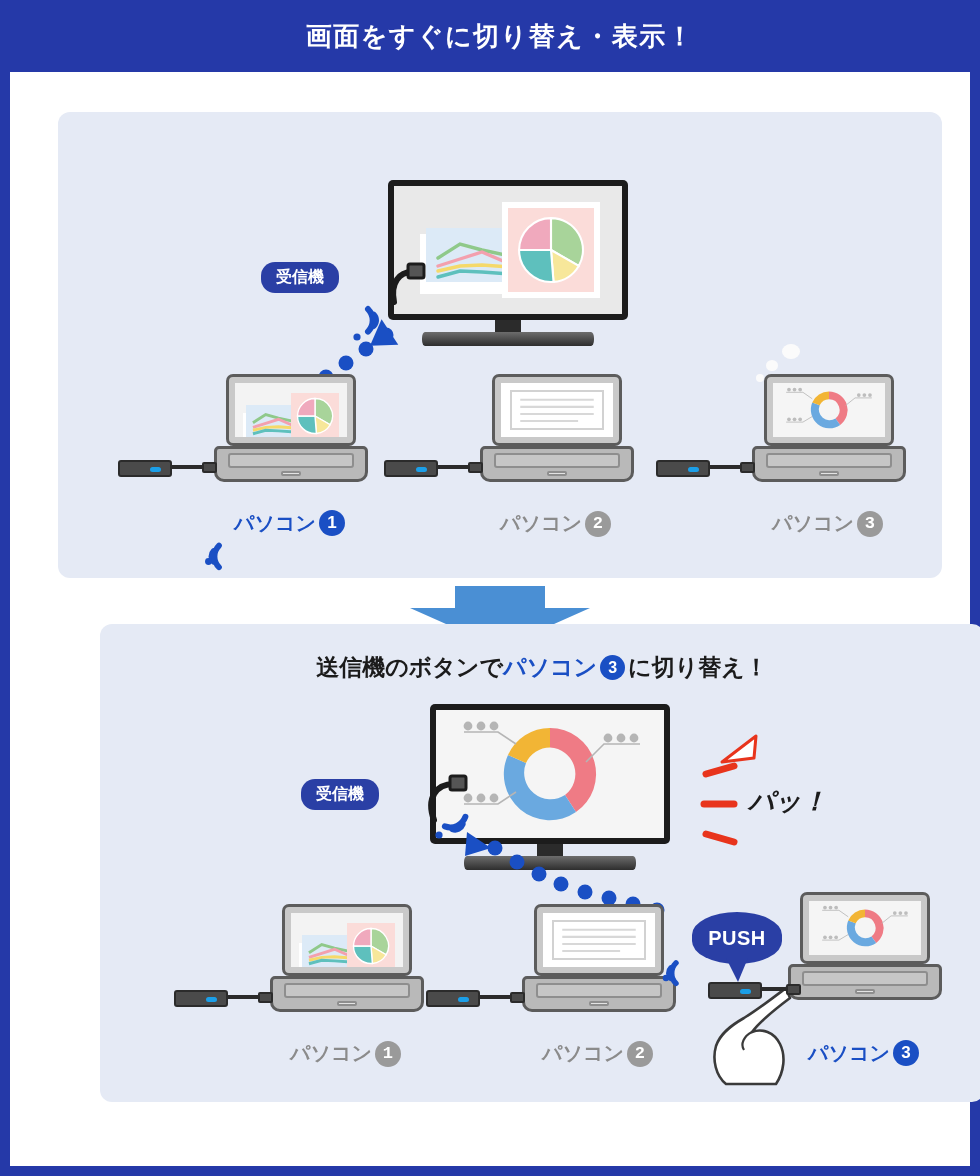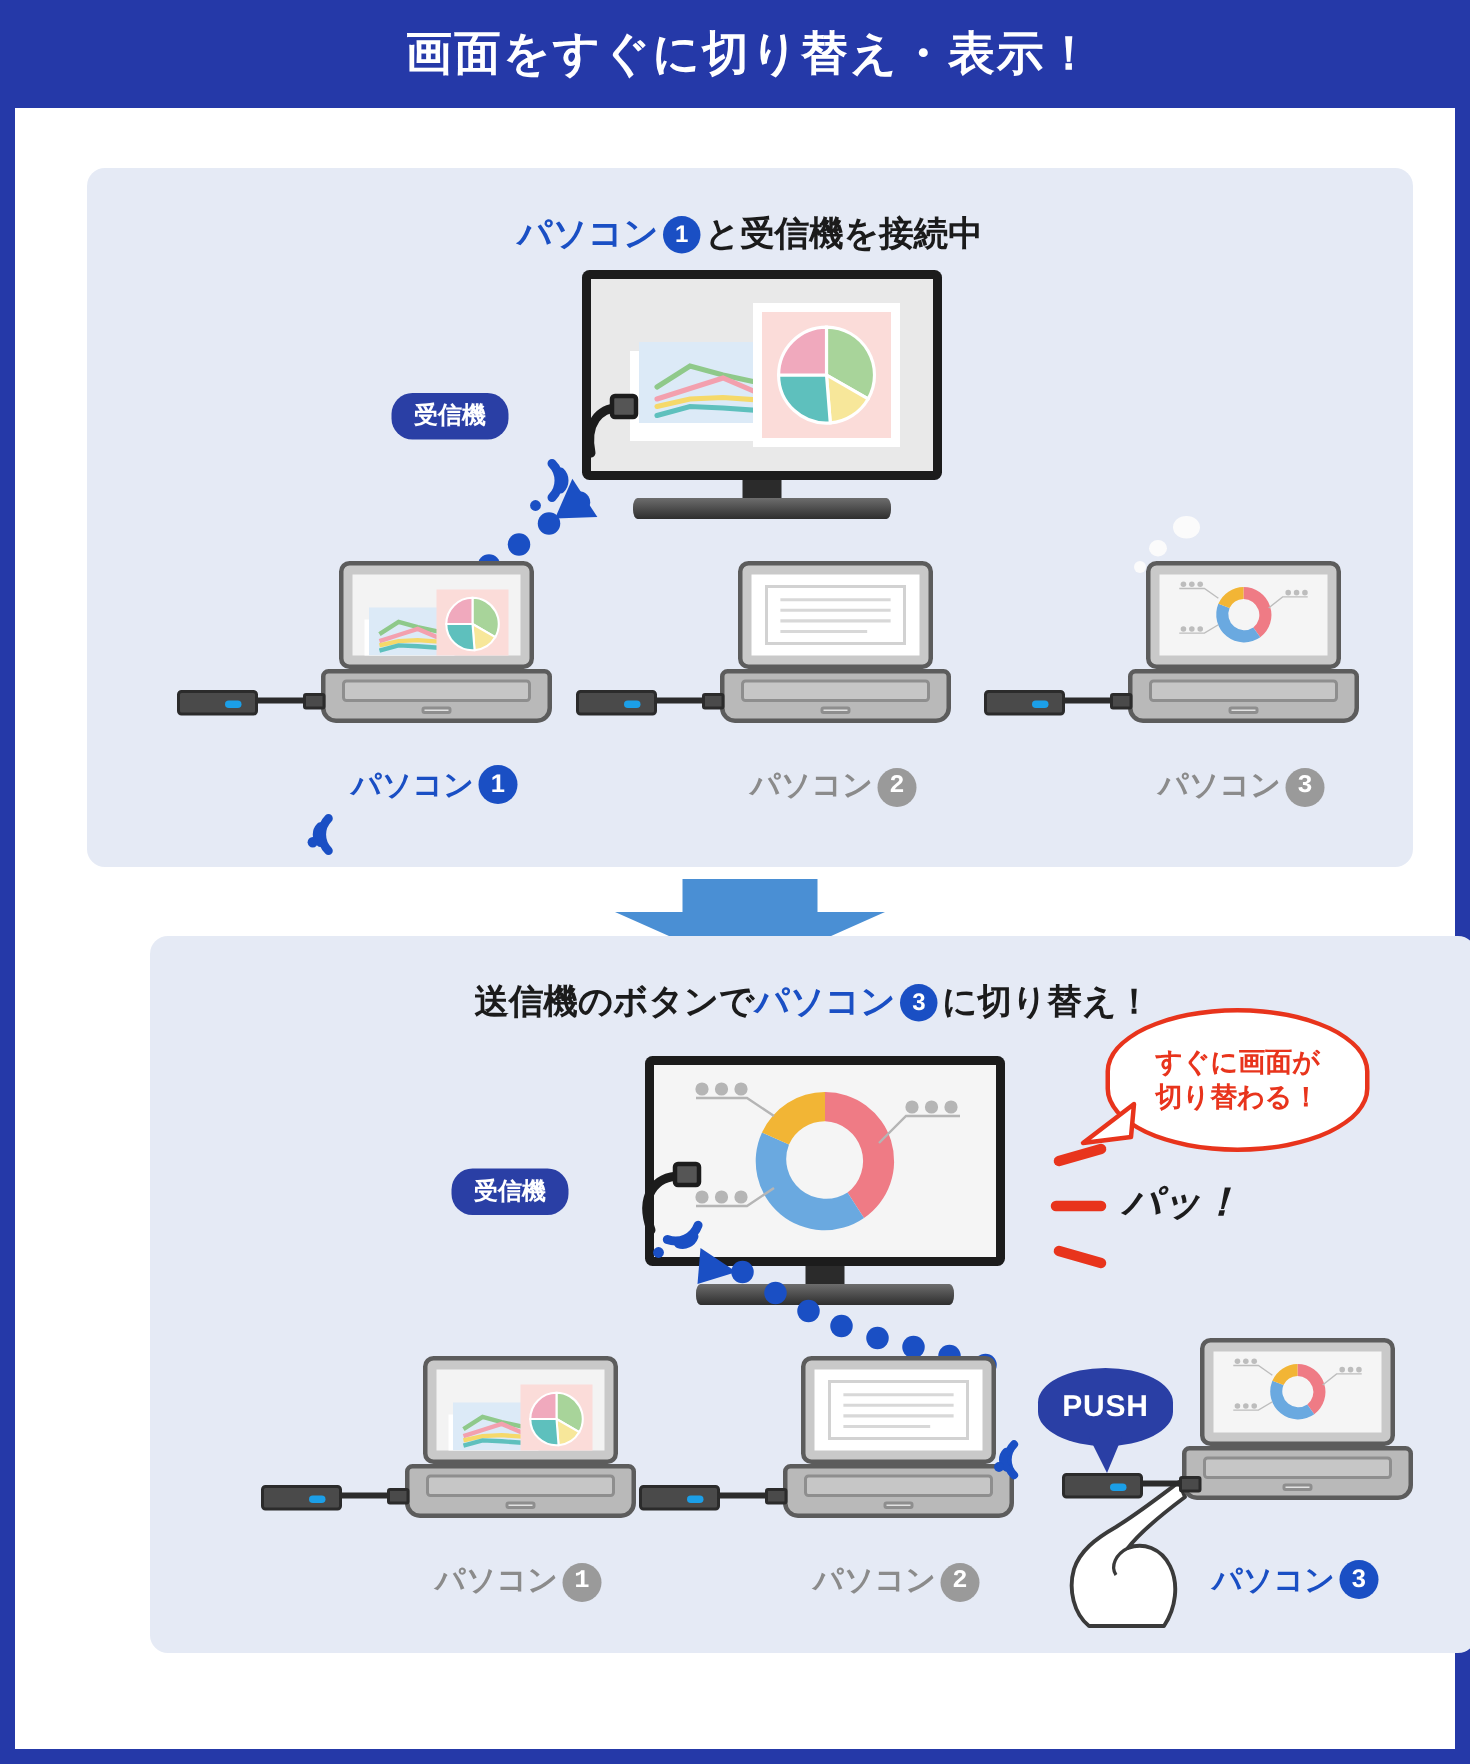--- a/index.html
+++ b/index.html
@@ -16,21 +16,21 @@
     border-top:none;
     background:#fff;
   }
   
   .header{
     position:absolute;left:0;top:0;width:980px;height:72px;
     background:#2539a8;
     display:flex;align-items:center;justify-content:center;
   }
   .header-title{
-    color:#fff;font-size:31px;font-weight:bold;letter-spacing:1.5px;
+    color:#fff;font-size:26px;font-weight:bold;letter-spacing:1.5px;
   }
   
   .panel{
     position:absolute;
     background:#e5eaf5;
     border-radius:12px;
   }
   #panel1{left:48px;top:112px;width:884px;height:466px;}
   #panel2{left:48px;top:624px;width:884px;height:478px;margin-left:42px;}
 
@@ -152,23 +152,20 @@
 <body>
 
 <div id="root">
 
   <div class="header">
     <div class="header-title">画面をすぐに切り替え・表示！</div>
   </div>
 
   <div class="panel" id="panel1">
 
-    <div class="panel-title">
-      <span class="t-blue">パソコン</span><span class="circ">1</span><span>と受信機を接続中</span>
-    </div>
 
     <div class="tv" style="left:330px;top:68px;width:240px;height:140px;">
       <div class="tv-frame"></div>
       <div class="tv-screen">
 
         <div class="shadowcard" style="left:26px;top:48px;width:108px;height:60px;"></div>
         <div class="linecard" style="left:32px;top:42px;width:100px;height:54px;">
           <svg width="100" height="54" viewBox="0 0 100 54">
             <polyline points="12,30 34,16 56,22 84,28" fill="none" stroke="#8fc98a" stroke-width="3.4" stroke-linecap="round"></polyline>
             <polyline points="12,38 34,31 56,24 84,36" fill="none" stroke="#f3a0ae" stroke-width="3.4" stroke-linecap="round"></polyline>
@@ -414,26 +411,20 @@
 
     <svg class="abs" style="left:600px;top:140px;" width="46" height="80" viewBox="0 0 46 80">
       <g stroke="#e8341c" stroke-width="7" stroke-linecap="round">
         <line x1="6" y1="10" x2="34" y2="2"></line>
         <line x1="4" y1="40" x2="34" y2="40"></line>
         <line x1="6" y1="70" x2="34" y2="78"></line>
       </g>
     </svg>
     <div class="pa-text" style="left:648px;top:160px;">パッ！</div>
 
-    <div class="redbub" style="left:637px;top:48px;width:170px;height:90px;">
-      <div>
-        <div>すぐに画面が</div>
-        <div>切り替わる！</div>
-      </div>
-    </div>
     <svg class="abs" style="left:618px;top:108px;" width="40" height="40" viewBox="0 0 40 40">
       <path d="M38,4 L4,30 L36,26 Z" fill="#fff" stroke="#e8341c" stroke-width="3" stroke-linejoin="round"></path>
     </svg>
 
     <div class="laptop" style="left:182px;top:280px;width:130px;height:90px;">
       <div class="lid" style="height:72px;">
         <div class="lid-screen">
           <div class="shadowcard" style="left:8px;top:30px;width:60px;height:26px;"></div>
           <div class="linecard" style="left:11px;top:22px;width:58px;height:32px;">
             <svg width="58" height="32" viewBox="0 0 100 54">

